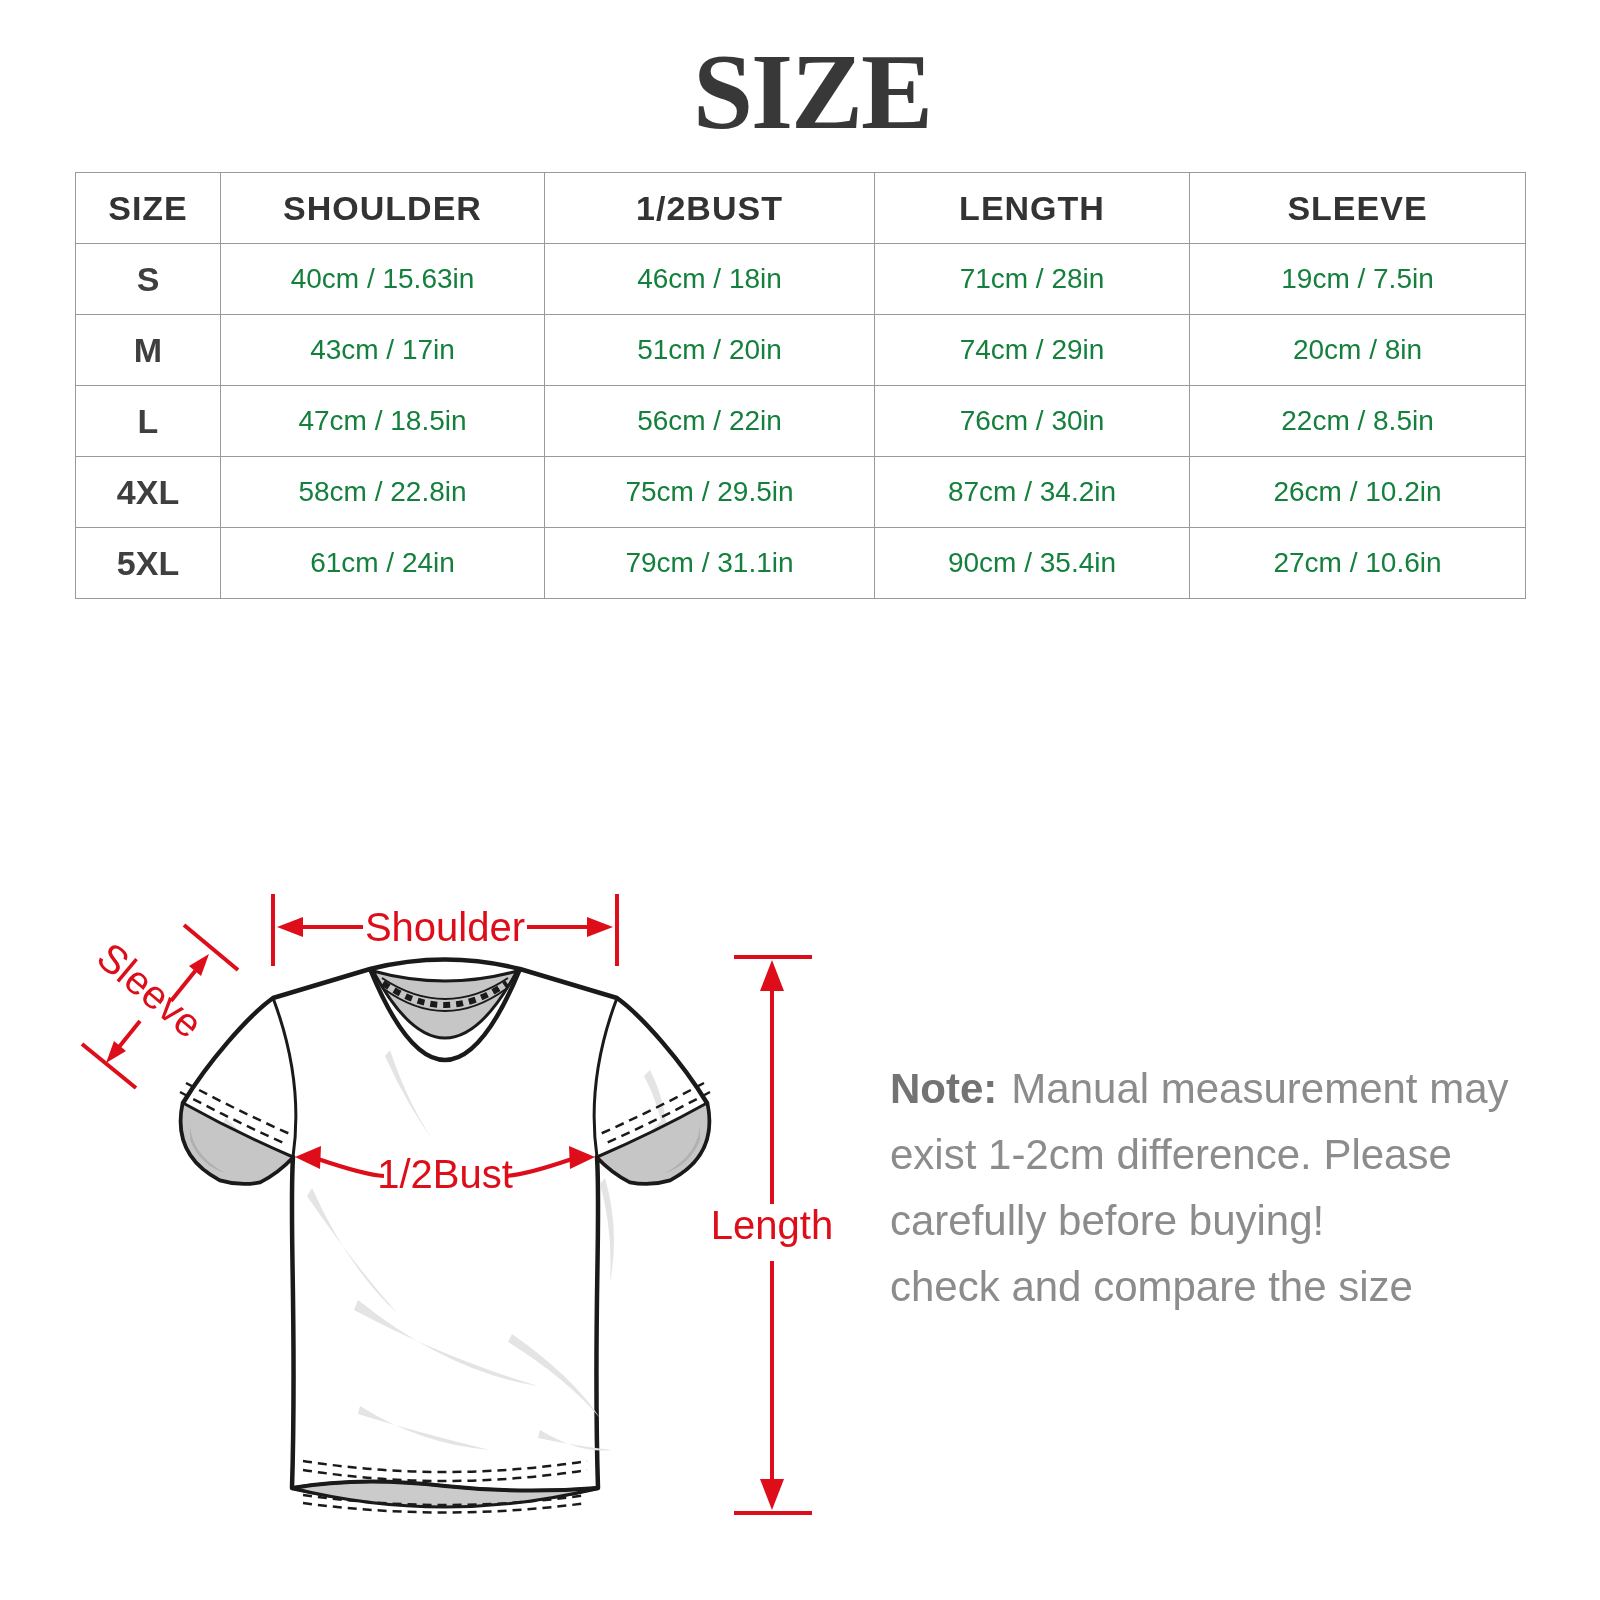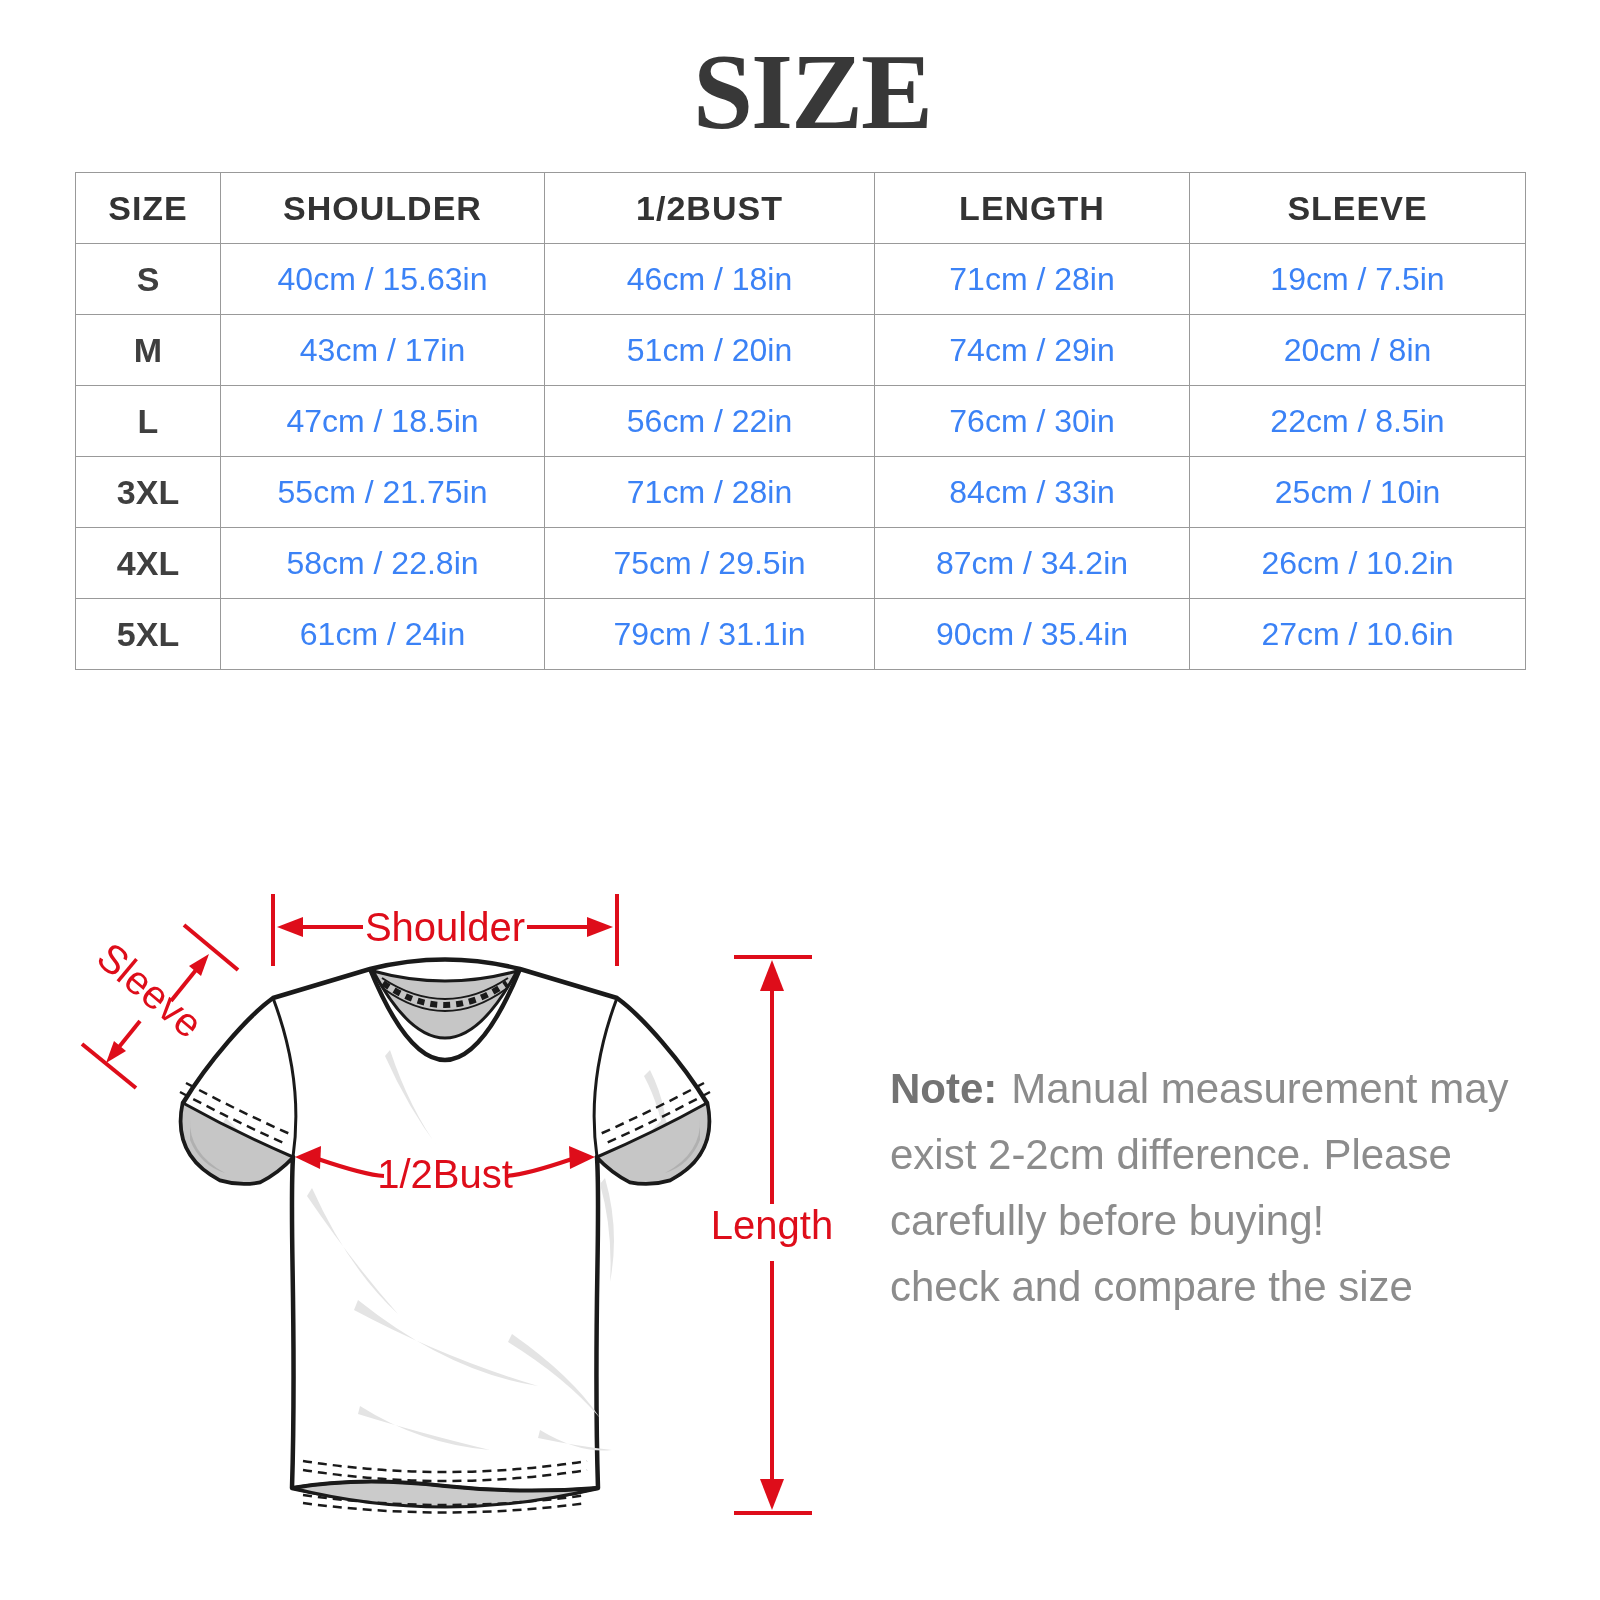--- a/index.html
+++ b/index.html
@@ -15,21 +15,21 @@
   }
   table.size-table {
     position:absolute; left:75px; top:172px; width:1450px;
     border-collapse:collapse; table-layout:fixed;
   }
   .size-table th, .size-table td {
     border:1px solid #999; height:70px; text-align:center; vertical-align:middle;
     padding:0; overflow:hidden; white-space:nowrap;
   }
   .size-table th { font-size:34px; font-weight:bold; color:#333; letter-spacing:1px; }
-  .size-table td { font-size:32px; color:#3b82f6; }
+  .size-table td { font-size:28px; color:#15803d; }
   .size-table td.size-col { font-weight:bold; font-size:34px; color:#3f3f3f; }
   .diagram { position:absolute; left:60px; top:870px; width:820px; height:730px; }
   .shirt-outline { fill:#fff; stroke:#1a1a1a; stroke-width:4.5; stroke-linejoin:round; }
   .seam { fill:none; stroke:#1a1a1a; stroke-width:3; }
   .thin { fill:none; stroke:#1a1a1a; stroke-width:2; }
   .gray-fill { fill:#c6c6c6; stroke:#1a1a1a; stroke-width:3; }
   .gray-shadow { fill:#a6a6a6; opacity:.7; }
   .braid-dash { fill:none; stroke:#1a1a1a; stroke-width:6; stroke-dasharray:7 6; }
   .stitch { fill:none; stroke:#1a1a1a; stroke-width:2.5; stroke-dasharray:9 6; }
   .wrinkle { fill:#e4e4e4; }
@@ -80,27 +80,20 @@
       <td>20cm / 8in</td>
     </tr>
     <tr>
       <td class="size-col">L</td>
       <td>47cm / 18.5in</td>
       <td>56cm / 22in</td>
       <td>76cm / 30in</td>
       <td>22cm / 8.5in</td>
     </tr>
     <tr>
-      <td class="size-col">3XL</td>
-      <td>55cm / 21.75in</td>
-      <td>71cm / 28in</td>
-      <td>84cm / 33in</td>
-      <td>25cm / 10in</td>
-    </tr>
-    <tr>
       <td class="size-col">4XL</td>
       <td>58cm / 22.8in</td>
       <td>75cm / 29.5in</td>
       <td>87cm / 34.2in</td>
       <td>26cm / 10.2in</td>
     </tr>
     <tr>
       <td class="size-col">5XL</td>
       <td>61cm / 24in</td>
       <td>79cm / 31.1in</td>
@@ -194,18 +187,18 @@
       <line class="red-line" x1="712" y1="119" x2="712" y2="334"></line>
       <text class="red-label" x="712" y="369" text-anchor="middle">Length</text>
       <line class="red-line" x1="712" y1="391" x2="712" y2="613"></line>
       <polygon class="red-head" points="712,640 700,609 724,609"></polygon>
       <line class="red-line" x1="674" y1="643" x2="752" y2="643"></line>
     </g>
   </svg>
 
   <div class="note">
     <div><span class="note-label">Note:</span><span>Manual measurement may</span></div>
-    <div>exist 2-2cm difference. Please</div>
+    <div>exist 1-2cm difference. Please</div>
     <div>carefully before buying!</div>
     <div>check and compare the size</div>
   </div>
 
 </div>
 
 </body></html>

